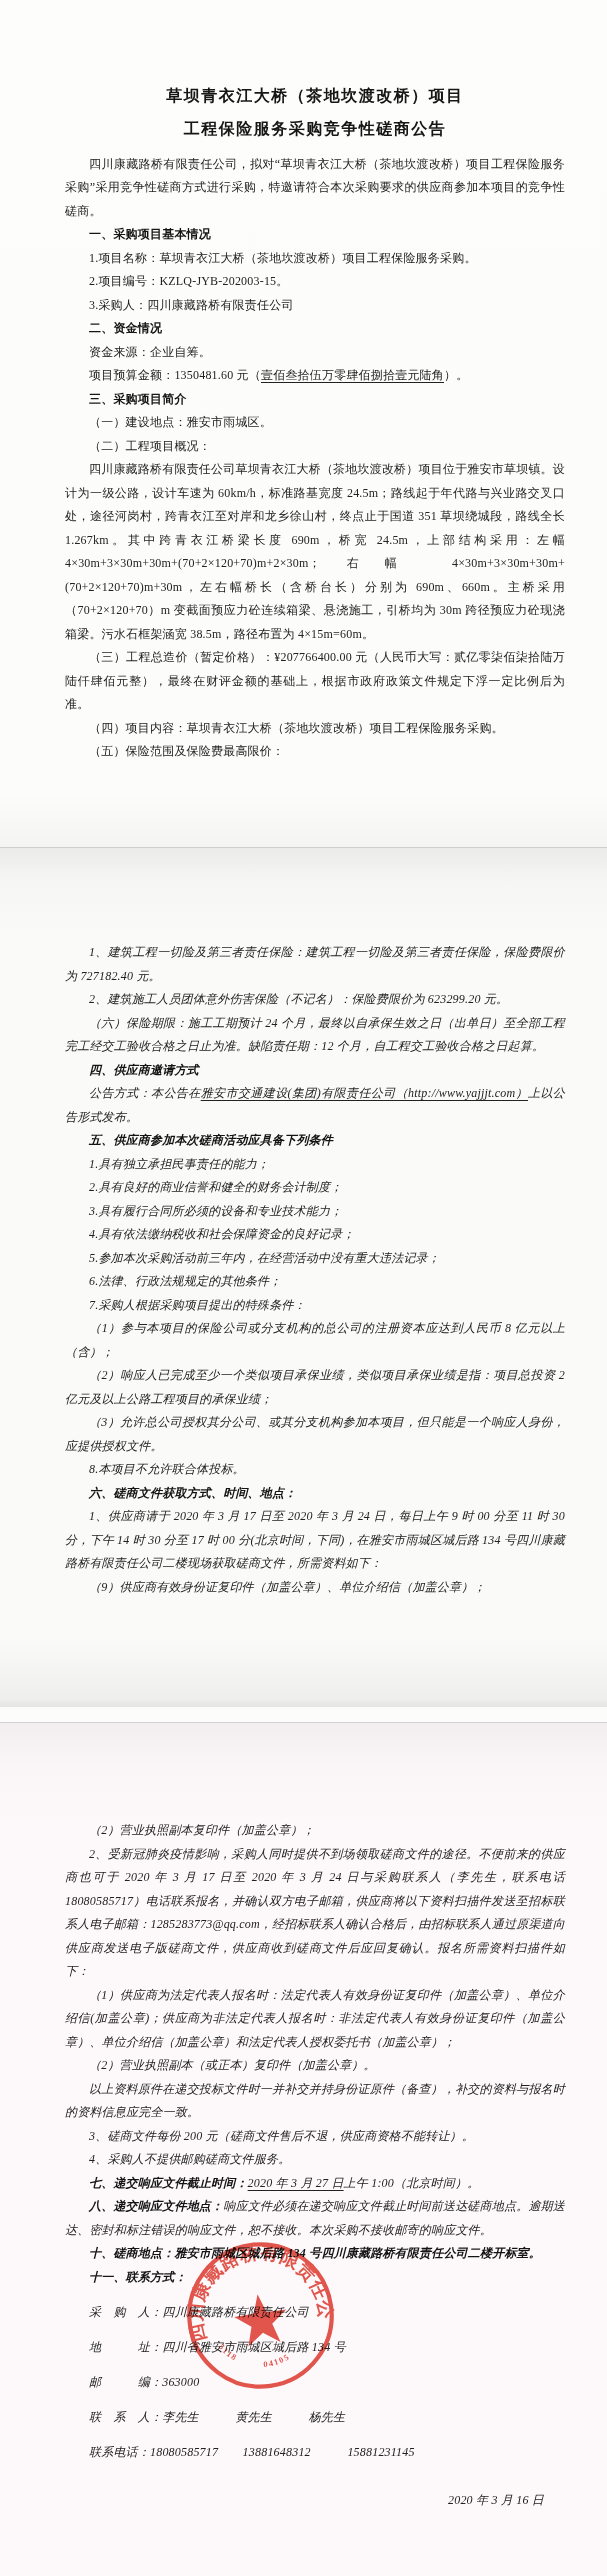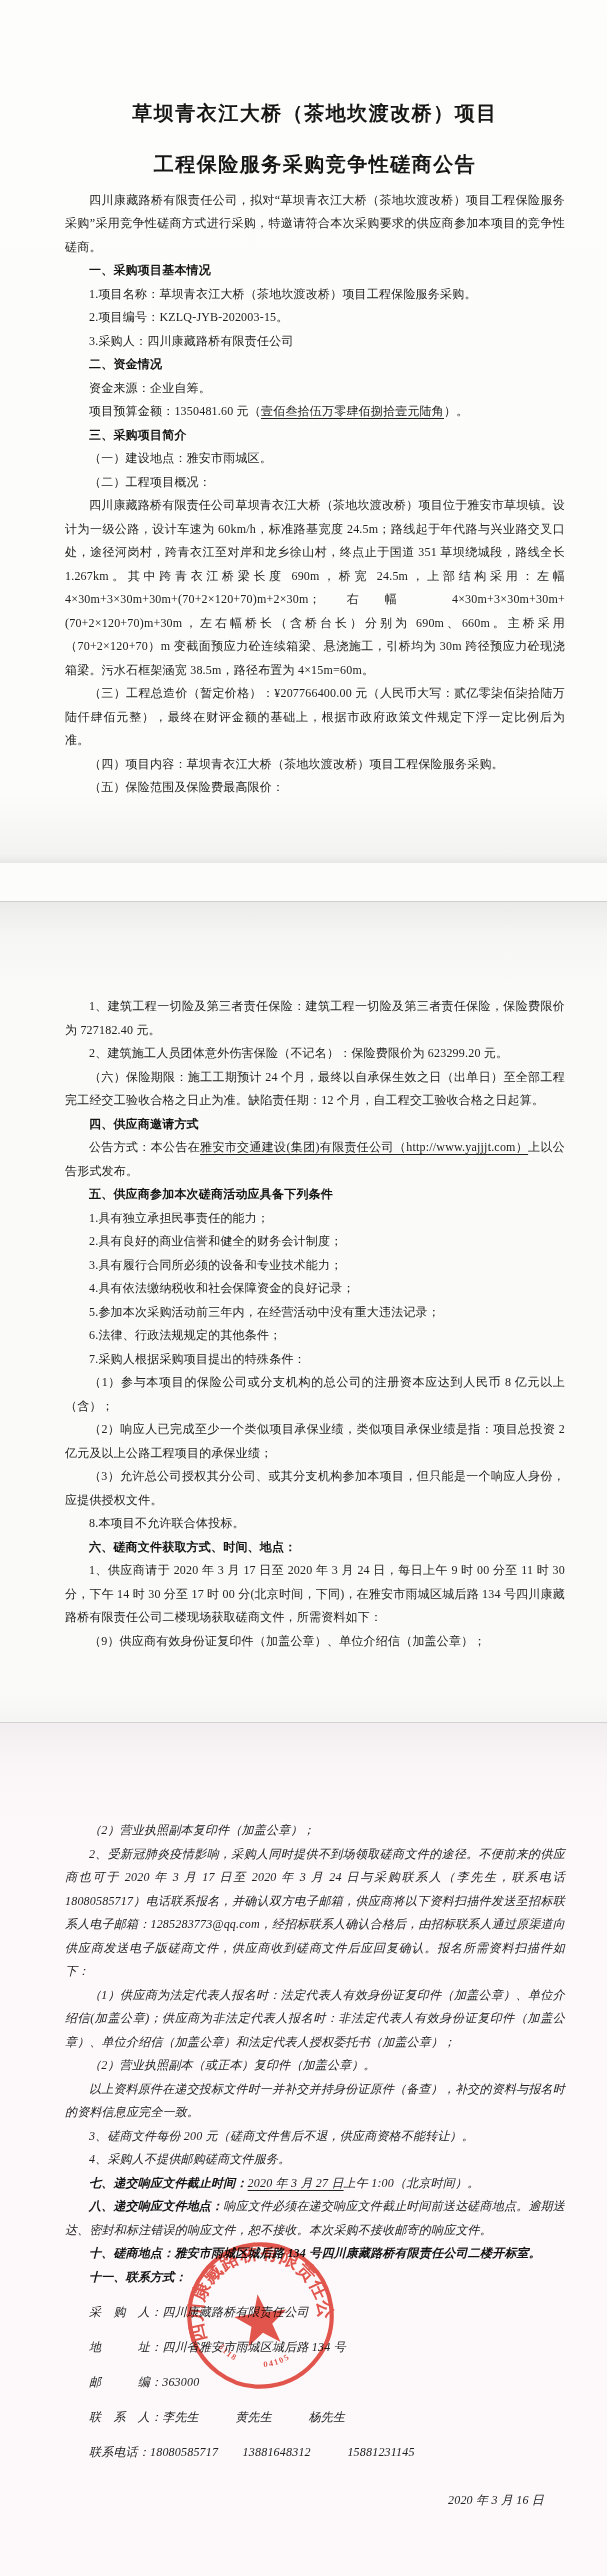--- a/index.html
+++ b/index.html
@@ -13,38 +13,38 @@
     position:relative;
     width:607px;height:2576px;
     background:#fcfcfb;
     overflow:hidden;
   }
   .page{
     position:absolute;left:0;width:607px;
     box-sizing:border-box;
   }
   .page-1{top:0;height:863px;background:linear-gradient(180deg,#fdfdfc 0,#fcfcfb 92%,#f3f3f2 99%,#e7e7e6 100%);}
-  .page-2{top:901px;height:860px;border-top:0.8px solid #cfcfce;
-    background:linear-gradient(180deg,#ebebea 0,#f6f6f5 34px,#fafaf9 83px,#fafaf9 92%,#efefee 99%,#e4e4e3 100%);}
+  .page-2{top:847px;height:860px;border-top:0.8px solid #cfcfce;
+    background:linear-gradient(180deg,#ebebea 0,#f6f6f5 34px,#fafaf9 83px,#fafaf9 92%,#efefee 99%,#e4e4e3 100%);font-style:italic;}
   .page-3{top:1722px;height:854px;border-top:0.8px solid #d6d2d4;
     background:linear-gradient(180deg,#f2eef0 0,#faf6f8 42px,#fdf9fb 99px,#fdf9fb 100%);}
   .page-inner{
     box-sizing:border-box;
     padding:0 42px 0 65px;
     font-size:12px;line-height:23.5px;
     text-align:justify;
     letter-spacing:0.2px;
   }
   .page-1 .page-inner{padding-top:79px;}
   .page-2 .page-inner{padding-top:93px;}
   .page-3 .page-inner{padding-top:96px;font-style:italic;}
   .doc-title{
     text-align:center;font-weight:700;
-    font-size:20px;line-height:33px;letter-spacing:1.5px;
-    color:#161616;text-indent:0;margin:18px;
+    font-size:16px;line-height:33px;letter-spacing:1.5px;
+    color:#161616;text-indent:0;margin:0;
   }
   .doc-title.second{margin-bottom:7.6px;}
   p.para{margin:0;text-indent:2em;}
   p.heading{font-weight:700;color:#141414;}
   span.b{font-weight:700;color:#141414;}
   span.u{text-decoration:underline;text-underline-offset:3px;}
   p.contact-line{margin:0;padding-left:2em;text-indent:0;line-height:35px;}
   .contact-gap{height:6px;}
   p.date-line{margin:16.7px 21px 0 0;text-align:right;text-indent:0;line-height:26px;}
   

